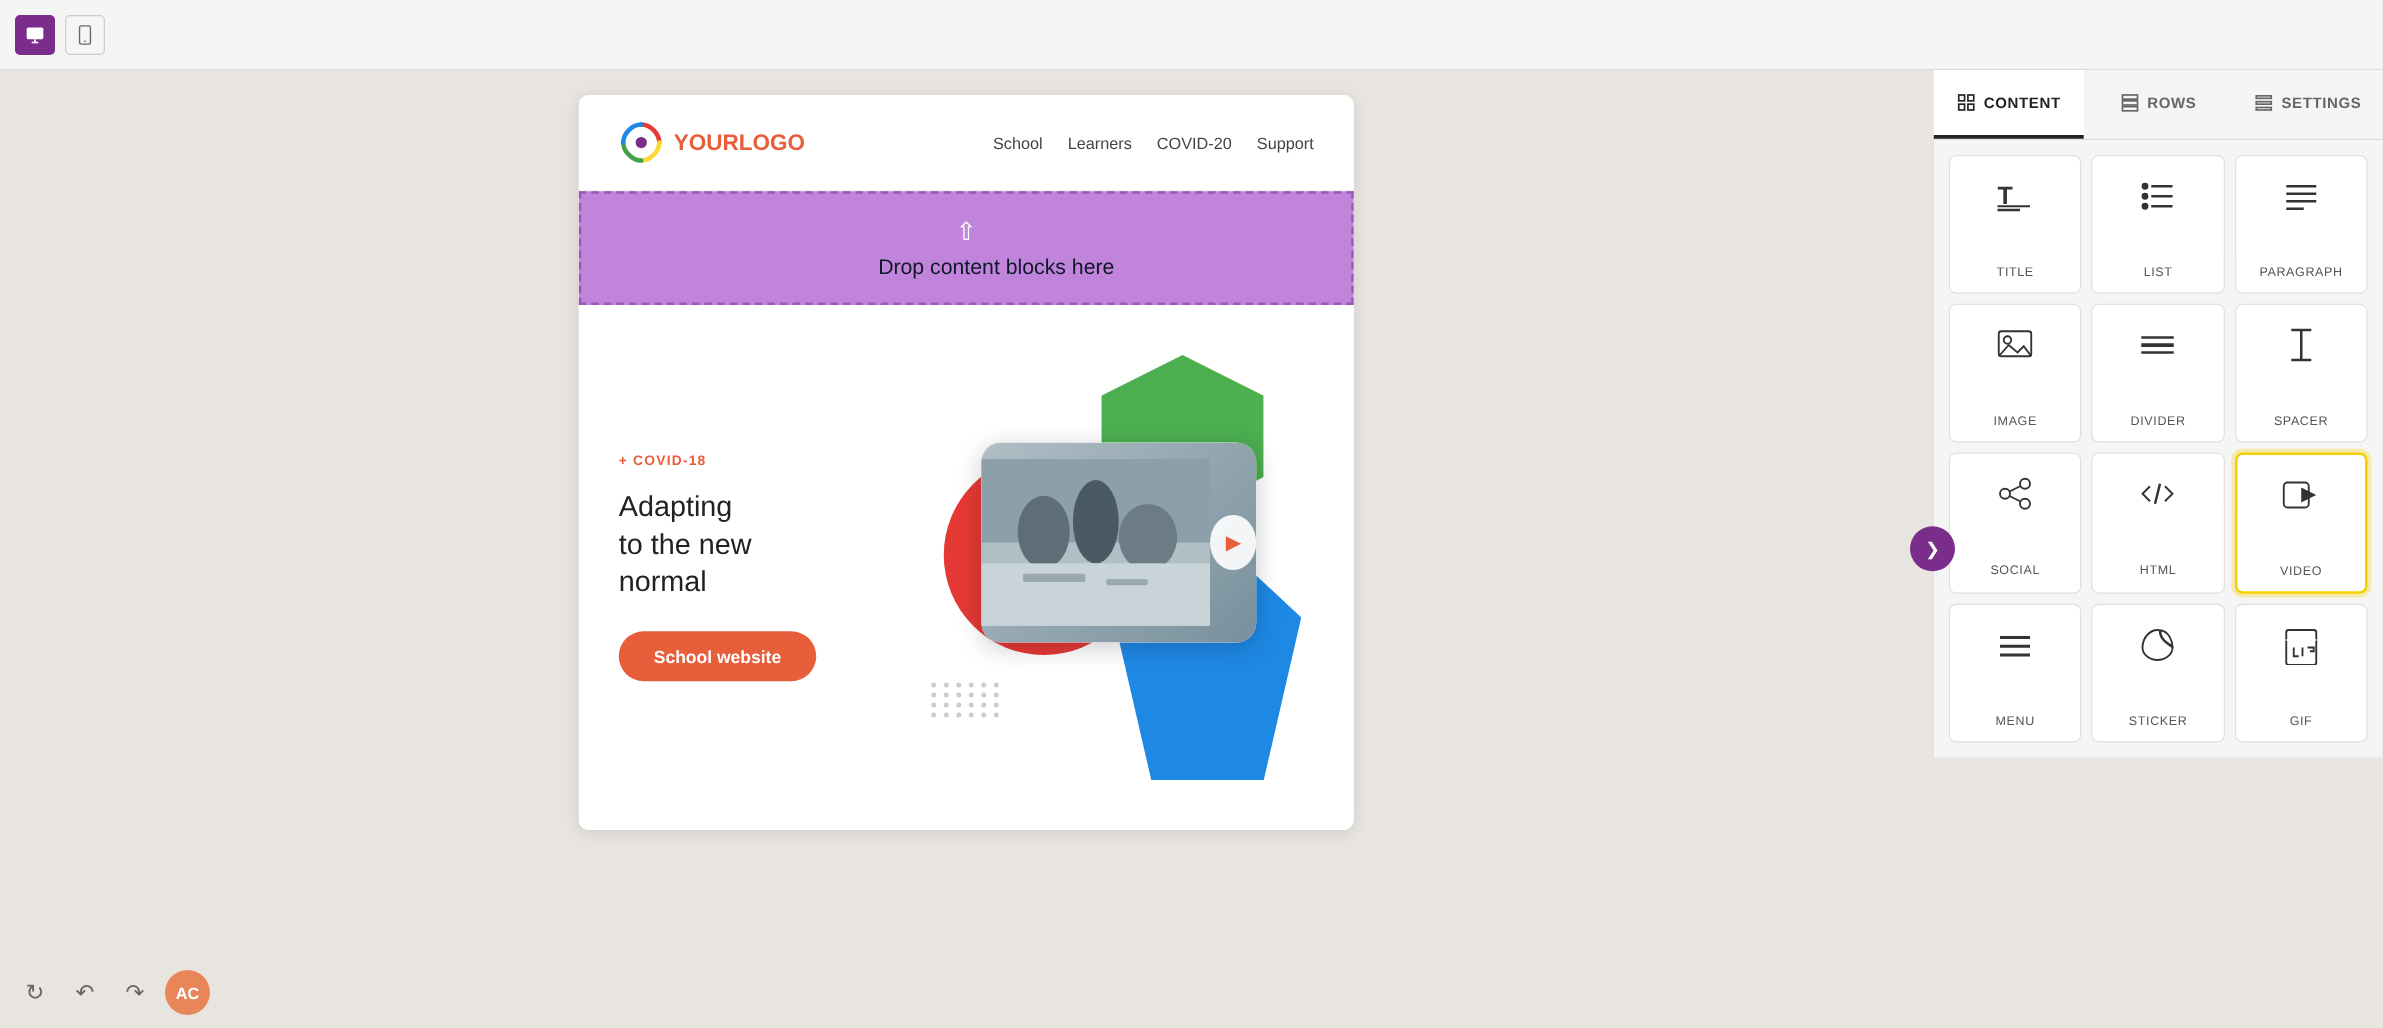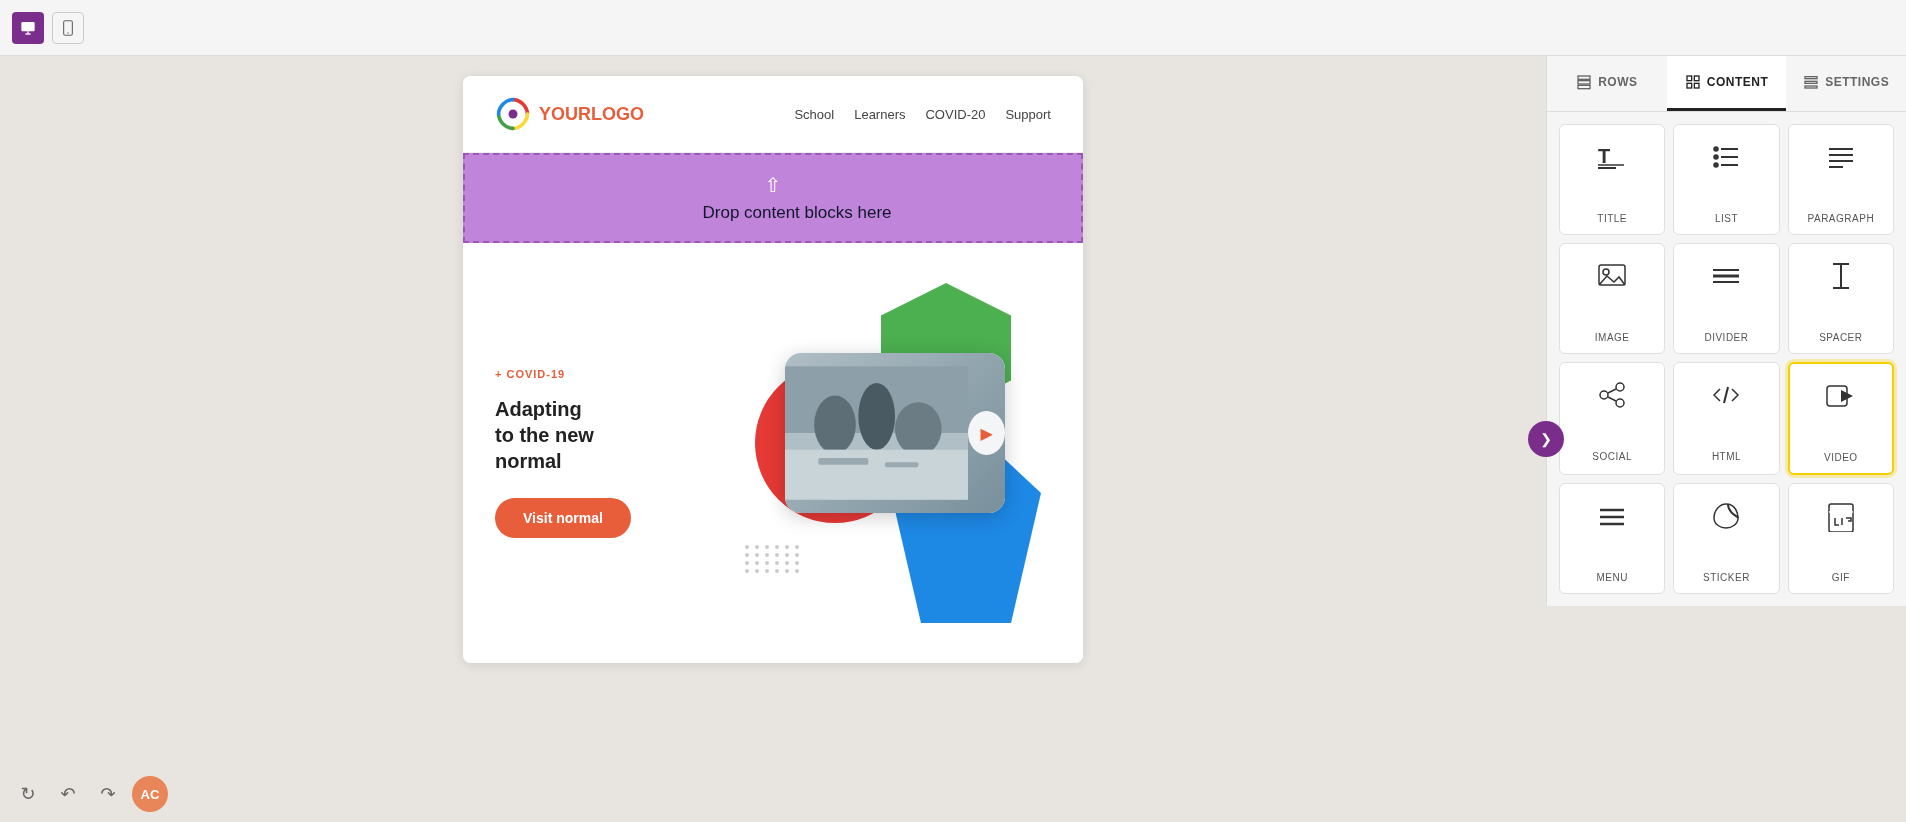--- a/index.html
+++ b/index.html
@@ -156,22 +156,22 @@
       flex: 0 0 220px;
     }
     .hero-tag {
       font-size: 11px;
       color: #e85d3a;
       font-weight: bold;
       letter-spacing: 1px;
       margin-bottom: 16px;
     }
     .hero-title {
-      font-size: 20px;
-      font-weight: bold;
+      font-size: 23px;
+      font-weight: normal;
       color: #222;
       line-height: 1.3;
       margin-bottom: 24px;
     }
     .hero-btn {
       background: #e85d3a;
       color: white;
       border: none;
       border-radius: 24px;
       padding: 12px 28px;
@@ -402,23 +402,23 @@
         </div>
       </div>
 
       <div class="drop-zone">
         <div class="drop-zone-icon">⇧</div>
         <div class="drop-zone-text">Drop content blocks here</div>
       </div>
 
       <div class="hero-section">
         <div class="hero-text-col">
-          <div class="hero-tag">+ COVID-19</div>
+          <div class="hero-tag">+ COVID-18</div>
           <div class="hero-title">Adapting<br>to the new<br>normal</div>
-          <button class="hero-btn">Visit normal</button>
+          <button class="hero-btn">School website</button>
         </div>
         <div class="hero-graphic">
           <div class="shape-green"></div>
           <div class="shape-red"></div>
           <div class="shape-blue"></div>
           <div class="video-card">
             <div class="video-bg">
 
               <svg width="220" height="160" viewBox="0 0 220 160">
                 <rect width="220" height="160" fill="#8d9fa8"></rect>
@@ -474,39 +474,39 @@
     </div>
   </div>
 
   <div class="right-panel-wrapper" style="position:relative;">
 
     <div class="panel-collapse-btn">❯</div>
 
     <div class="right-panel">
 
       <div class="panel-tabs">
-        <div class="panel-tab">
-          <svg viewBox="0 0 24 24" stroke="#666" fill="none" stroke-width="2">
-            <rect x="3" y="3" width="18" height="5"></rect>
-              <rect x="3" y="10" width="18" height="5"></rect>
-              <rect x="3" y="17" width="18" height="5"></rect>
-          </svg>
-          <span>ROWS</span>
-        </div>
         <div class="panel-tab active">
           <svg viewBox="0 0 24 24" stroke="#222" fill="none" stroke-width="2">
             <rect x="3" y="3" width="7" height="7"></rect>
               <rect x="14" y="3" width="7" height="7"></rect>
               <rect x="3" y="14" width="7" height="7"></rect>
               <rect x="14" y="14" width="7" height="7"></rect>
           </svg>
           <span>CONTENT</span>
         </div>
         <div class="panel-tab">
           <svg viewBox="0 0 24 24" stroke="#666" fill="none" stroke-width="2">
+            <rect x="3" y="3" width="18" height="5"></rect>
+              <rect x="3" y="10" width="18" height="5"></rect>
+              <rect x="3" y="17" width="18" height="5"></rect>
+          </svg>
+          <span>ROWS</span>
+        </div>
+        <div class="panel-tab">
+          <svg viewBox="0 0 24 24" stroke="#666" fill="none" stroke-width="2">
             <rect x="3" y="4" width="18" height="3"></rect>
               <rect x="3" y="11" width="18" height="3"></rect>
               <rect x="3" y="18" width="18" height="3"></rect>
           </svg>
           <span>SETTINGS</span>
         </div>
       </div>
 
       <div class="content-grid">
 

